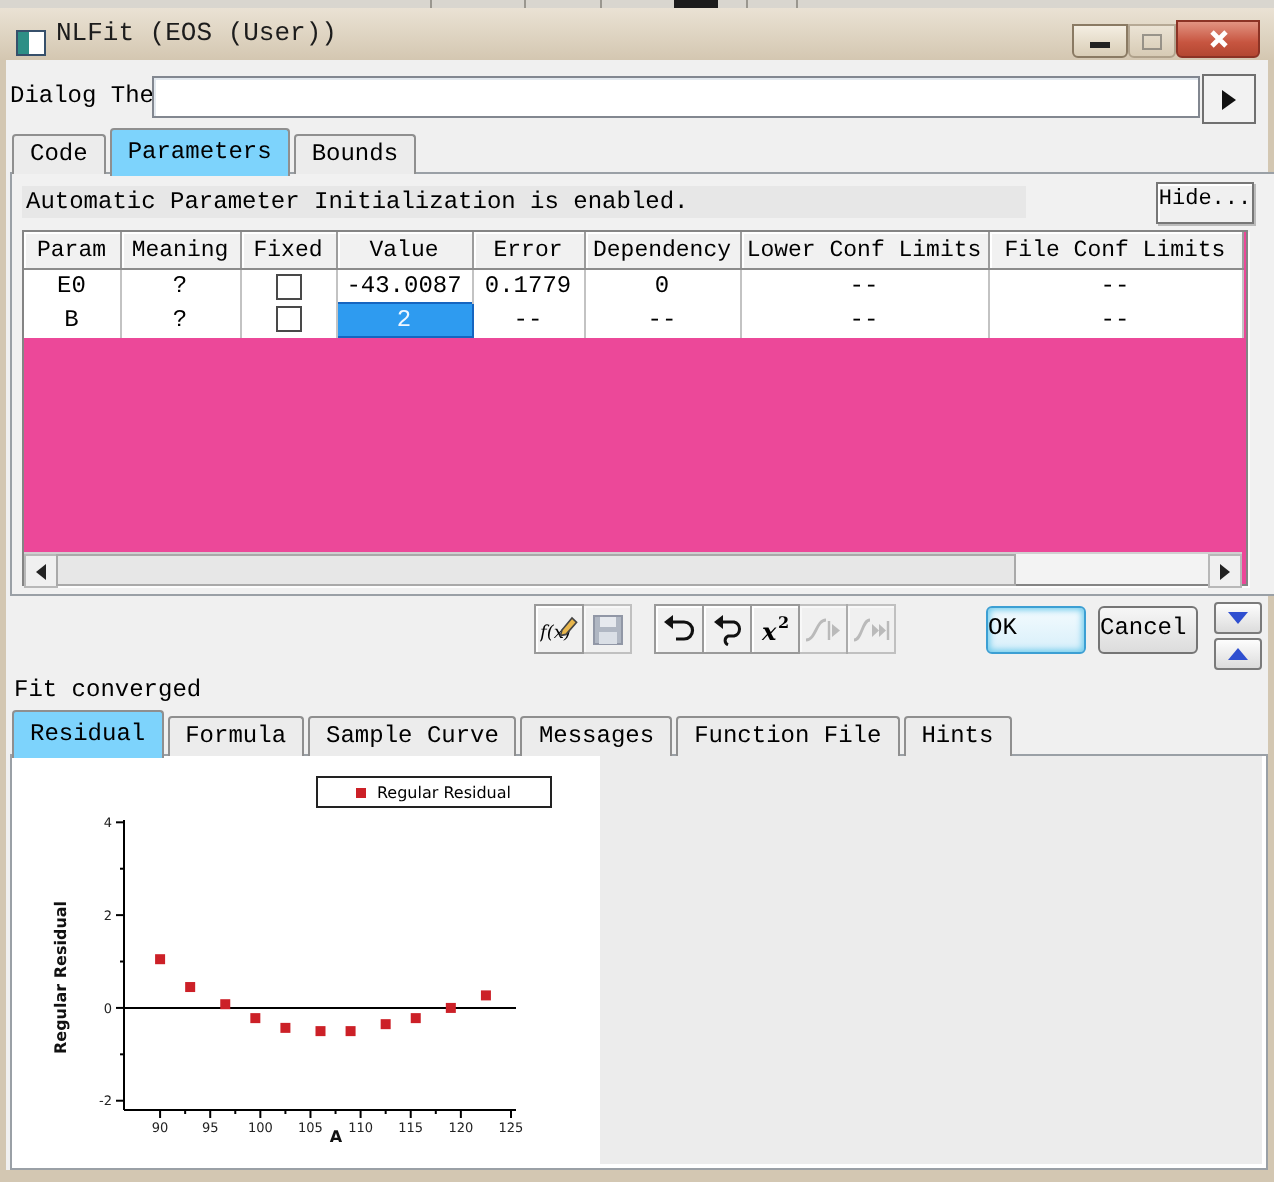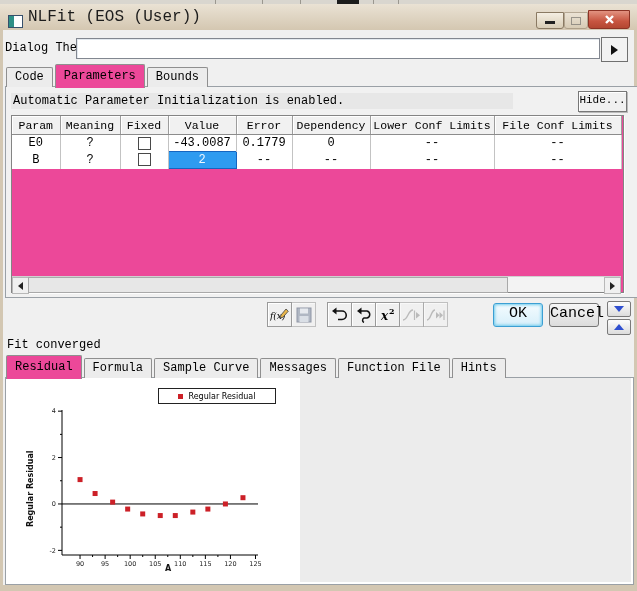--- a/index.html
+++ b/index.html
@@ -8,21 +8,21 @@
 
   
   #top-sliver{position:absolute;left:0;top:0;width:637px;height:4px;background:#d9d6cf;}
   #top-sliver .seg{position:absolute;top:0;height:4px;background:#9a978f;width:1px;}
   #top-sliver .dark{position:absolute;top:0;height:4px;left:337px;width:22px;background:#1c1c1c;}
   #titlebar{position:absolute;left:0;top:4px;width:637px;height:26px;
             background:linear-gradient(#eae2d4,#d4c7b1);border-bottom:1px solid #b5a econ;}
   #titlebar{border-bottom:1px solid #b3a78f;}
   #app-icon{position:absolute;left:8px;top:11px;width:13px;height:11px;border:1px solid #37506b;
             background:linear-gradient(to right,#2e8f86 42%,#ffffff 42%);}
-  #title-text{position:absolute;left:28px;top:0;height:26px;line-height:26px;font-size:16px;color:#1c1c1c;}
+  #title-text{position:absolute;left:28px;top:0;height:26px;line-height:26px;font-size:13px;color:#1c1c1c;}
   .cap-btn{position:absolute;top:8px;height:15px;border:1px solid #8a7a63;border-radius:0 0 3px 3px;
            background:linear-gradient(#f4eee2,#d9cdb6);display:flex;align-items:center;justify-content:center;}
   #btn-min{left:536px;width:26px;}
   #btn-max{left:564px;width:22px;opacity:.5;}
   #btn-close{left:588px;top:6px;width:40px;height:17px;border:1px solid #8c3325;
              background:linear-gradient(#e29381,#c75540 60%,#b34731);}
   #btn-min .bar{width:10px;height:3px;background:#222;margin-top:4px;}
   #btn-max .box{width:8px;height:6px;border:1px solid #555;background:transparent;}
   .frame-side{position:absolute;top:30px;width:3px;height:557px;background:#d3c7b2;}
   #frame-bottom{position:absolute;left:0;top:585px;width:637px;height:6px;background:#d3c7b2;}
@@ -35,21 +35,21 @@
   #theme-arrow-btn{position:absolute;left:601px;top:37px;width:25px;height:23px;background:#f2f2f2;
                    border:1px solid #707070;display:flex;align-items:center;justify-content:center;}
   .tri-right{width:0;height:0;border-left:7px solid #111;border-top:5px solid transparent;border-bottom:5px solid transparent;}
 
   
   .tabstrip{position:absolute;display:flex;align-items:flex-end;z-index:3;}
   #tabs-top{left:6px;top:63px;height:24px;}
   #tabs-bottom{left:6px;top:354px;height:24px;}
   .tab{height:19px;line-height:19px;padding:0 8px;background:#ececec;border:1px solid #8f8f8f;
        border-bottom:none;margin-right:2px;border-radius:2px 2px 0 0;}
-  .tab.active{height:23px;line-height:23px;background:#ec4899;margin-bottom:-1px;z-index:4;position:relative;}
+  .tab.active{height:23px;line-height:23px;background:#7dd3fc;margin-bottom:-1px;z-index:4;position:relative;}
 
   .panel{position:absolute;left:5px;width:627px;border:1px solid #9aa0a6;background:#f1f1f1;}
   #panel-params{top:86px;height:210px;padding-left:30px;}
   #panel-result{top:377px;height:206px;background:#ffffff;}
 
   
   #info-strip{position:absolute;left:5px;top:6px;width:500px;height:16px;background:#e7e7e7;line-height:16px;padding-left:2px;}
   #hide-btn{position:absolute;left:572px;top:4px;width:47px;height:19px;background:#f0f0f0;
             border:1px solid #777;box-shadow:inset 1px 1px 0 #fff, 1px 1px 0 #bbb;
             font:11px "Liberation Mono",monospace;text-align:center;line-height:17px;}
@@ -67,21 +67,21 @@
             display:flex;align-items:center;justify-content:center;}
   #sb-left{left:0;} #sb-right{right:0;}
   .tri-l{width:0;height:0;border-right:5px solid #222;border-top:4px solid transparent;border-bottom:4px solid transparent;}
   .tri-r{width:0;height:0;border-left:5px solid #222;border-top:4px solid transparent;border-bottom:4px solid transparent;}
   #sb-thumb{position:absolute;left:16px;top:0;width:478px;height:14px;background:#e7e7e7;border:1px solid #a9a9a9;}
 
   
   .tool-btn{position:absolute;top:302px;width:23px;height:23px;background:#f0f0f0;border:1px solid #9a9a9a;
             box-shadow:inset 1px 1px 0 #fff;display:flex;align-items:center;justify-content:center;}
   .tool-btn.disabled{opacity:.55;}
-  .win-btn{position:absolute;top:303px;height:22px;border-radius:3px;text-align:center;line-height:20px;font-size:15px;}
+  .win-btn{position:absolute;top:303px;height:22px;border-radius:3px;text-align:left;line-height:20px;font-size:12px;}
   #ok-btn{left:493px;width:48px;background:linear-gradient(#f4fbfe,#d7effa);border:1px solid #3c9fd3;
           box-shadow:inset 0 0 3px 1px #6fcbec;}
   #cancel-btn{left:549px;width:48px;background:linear-gradient(#f6f6f6,#dcdcdc);border:1px solid #757575;}
   .roll-btn{position:absolute;left:607px;width:22px;height:14px;border:1px solid #7a7a7a;border-radius:2px;
             background:linear-gradient(#fdfdfd,#dcdcdc);display:flex;align-items:center;justify-content:center;}
   #roll-down{top:301px;} #roll-up{top:319px;}
   .tri-down{width:0;height:0;border-top:6px solid #2f4fd0;border-left:5px solid transparent;border-right:5px solid transparent;}
   .tri-up{width:0;height:0;border-bottom:6px solid #2f4fd0;border-left:5px solid transparent;border-right:5px solid transparent;}
 
   #status-text{position:absolute;left:7px;top:338px;}

